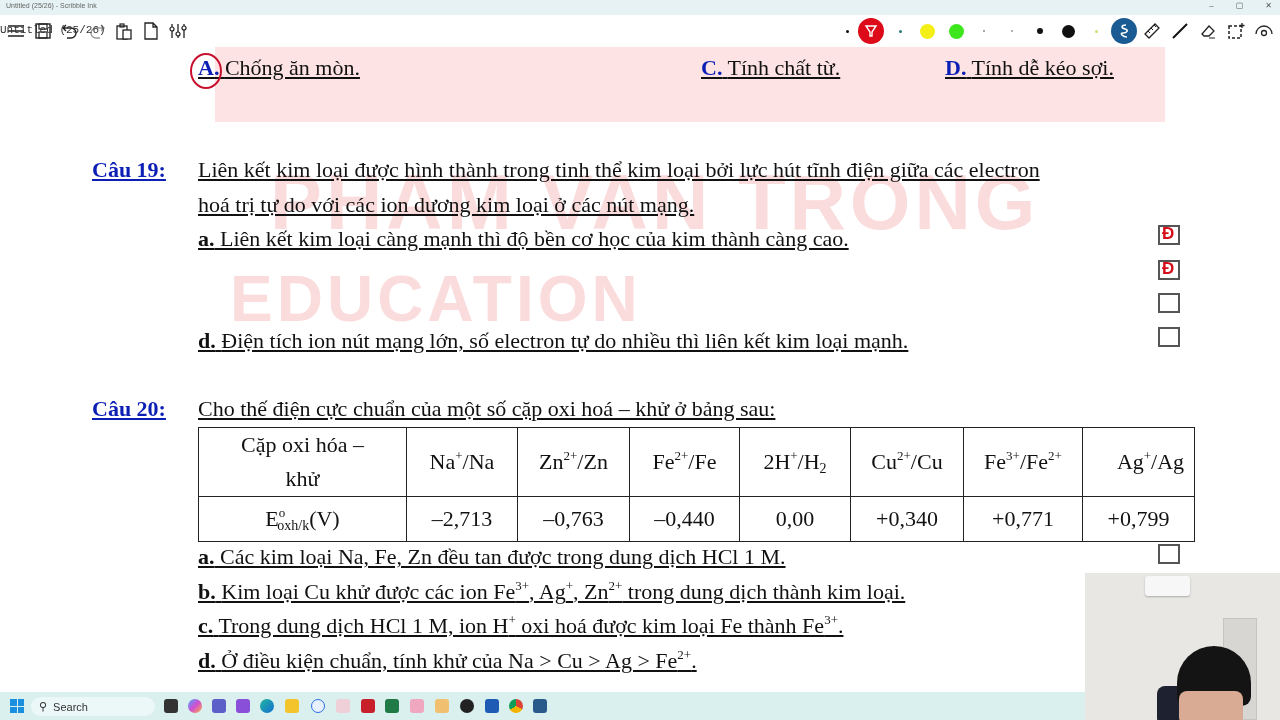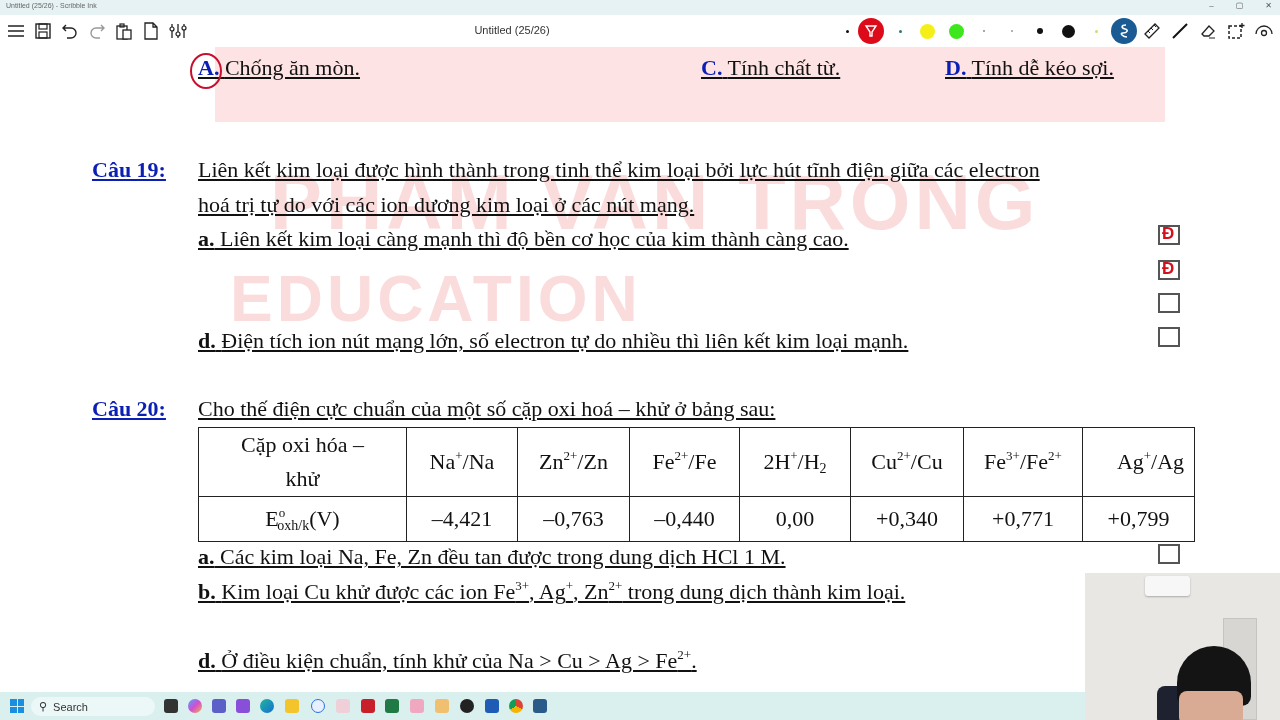--- a/index.html
+++ b/index.html
@@ -9,21 +9,21 @@
   
   .titlebar { position: absolute; left: 0; top: 0; width: 1280px; height: 15px; background: #e6f2f3; }
   .titlebar .title { position: absolute; left: 6px; top: 2px; font-family: "Liberation Sans", sans-serif; font-size: 7px; color: #666; }
   .win-controls { position: absolute; right: 8px; top: 1px; display: flex; gap: 22px; font-family: "Liberation Sans", sans-serif; font-size: 8px; color: #555; }
 
   
   .toolbar { position: absolute; left: 0; top: 15px; width: 1280px; height: 32px; background: #ffffff; }
   .tb-left { position: absolute; left: 4px; top: 3px; display: flex; gap: 3px; }
   .tb-btn { width: 24px; height: 26px; display: flex; align-items: center; justify-content: center; cursor: pointer; }
   .tb-btn svg { width: 18px; height: 18px; }
-  .doc-title { position: absolute; left: 0; width: 1024px; top: 9px; text-align: center; font-family: Liberation Sans, sans-serif; font-size: 11px; color: #333; }
+  .doc-title { position: absolute; left: 0; width: 1024px; top: 9px; font-family: Liberation Mono, monospace; font-size: 11px; color: #333; }
   .tb-right { position: absolute; left: 840px; top: 2px; height: 28px; display: flex; align-items: center; }
   .pen { display: flex; align-items: center; justify-content: center; cursor: pointer; }
   .tool { width: 28px; height: 28px; display: flex; align-items: center; justify-content: center; cursor: pointer; }
 
   
   .doc { position: absolute; left: 0; top: 47px; width: 1280px; height: 645px; overflow: hidden; color: #111; }
   .wm-band { position: absolute; background: #fde3e3; }
   .wm-text { position: absolute; font-family: "Liberation Sans", sans-serif; font-weight: bold; color: #fbdcdc; letter-spacing: 4px; white-space: nowrap; }
   .line { position: absolute; font-size: 22px; white-space: nowrap; text-decoration: underline; }
   .blue { color: #0b1fb5; font-weight: bold; }
@@ -232,33 +232,34 @@
       <td style="width:111px;"><span>Na</span><sup>+</sup><span>/Na</span></td>
       <td style="width:112px;"><span>Zn</span><sup>2+</sup><span>/Zn</span></td>
       <td style="width:110px;"><span>Fe</span><sup>2+</sup><span>/Fe</span></td>
       <td style="width:111px;"><span>2H</span><sup>+</sup><span>/H</span><sub>2</sub></td>
       <td style="width:113px;"><span>Cu</span><sup>2+</sup><span>/Cu</span></td>
       <td style="width:119px;"><span>Fe</span><sup>3+</sup><span>/Fe</span><sup>2+</sup></td>
       <td style="width:112px;padding-left:24px;"><span>Ag</span><sup>+</sup><span>/Ag</span></td>
     </tr>
     <tr class="r2">
       <td><span>E</span><sup>o</sup><sub style="margin-left:-8px;">oxh/k</sub><span>(V)</span></td>
-      <td>–4,421</td>
+      <td>–2,713</td>
       <td>–0,763</td>
       <td>–0,440</td>
       <td>0,00</td>
       <td>+0,340</td>
       <td>+0,771</td>
       <td>+0,799</td>
     </tr>
   </tbody>
     </table>
 
   <div class="line" style="left:198px;top:497px;"><span class="bold">a.</span> <span>Các kim loại Na, Fe, Zn đều tan được trong dung dịch HCl 1 M.</span></div>
   <div class="line" style="left:198px;top:532px;"><span class="bold">b.</span> <span>Kim loại Cu khử được các ion Fe</span><sup>3+</sup><span>, Ag</span><sup>+</sup><span>, Zn</span><sup>2+</sup><span> trong dung dịch thành kim loại.</span></div>
+  <div class="line" style="left:198px;top:566px;"><span class="bold">c.</span> <span>Trong dung dịch HCl 1 M, ion H</span><sup>+</sup><span> oxi hoá được kim loại Fe thành Fe</span><sup>3+</sup><span>.</span></div>
   <div class="line" style="left:198px;top:601px;"><span class="bold">d.</span> <span>Ở điều kiện chuẩn, tính khử của Na &gt; Cu &gt; Ag &gt; Fe</span><sup>2+</sup><span>.</span></div>
 
   <div class="cbox" style="left:1158px;top:497px;"></div>
 </div>
 
 <div class="webcam">
   <div style="position:absolute;left:60px;top:3px;width:45px;height:20px;background:#f7f7f7;border-radius:3px;box-shadow:0 1px 2px #aaa;"></div>
   <div style="position:absolute;left:138px;top:45px;width:34px;height:102px;background:#d8d6d2;border:1px solid #c6c4c0;"></div>
   <div style="position:absolute;left:72px;top:113px;width:35px;height:40px;background:#1e2230;border-radius:8px;"></div>
   <div style="position:absolute;left:92px;top:73px;width:74px;height:60px;background:#141414;border-radius:40px 40px 10px 10px;"></div>

